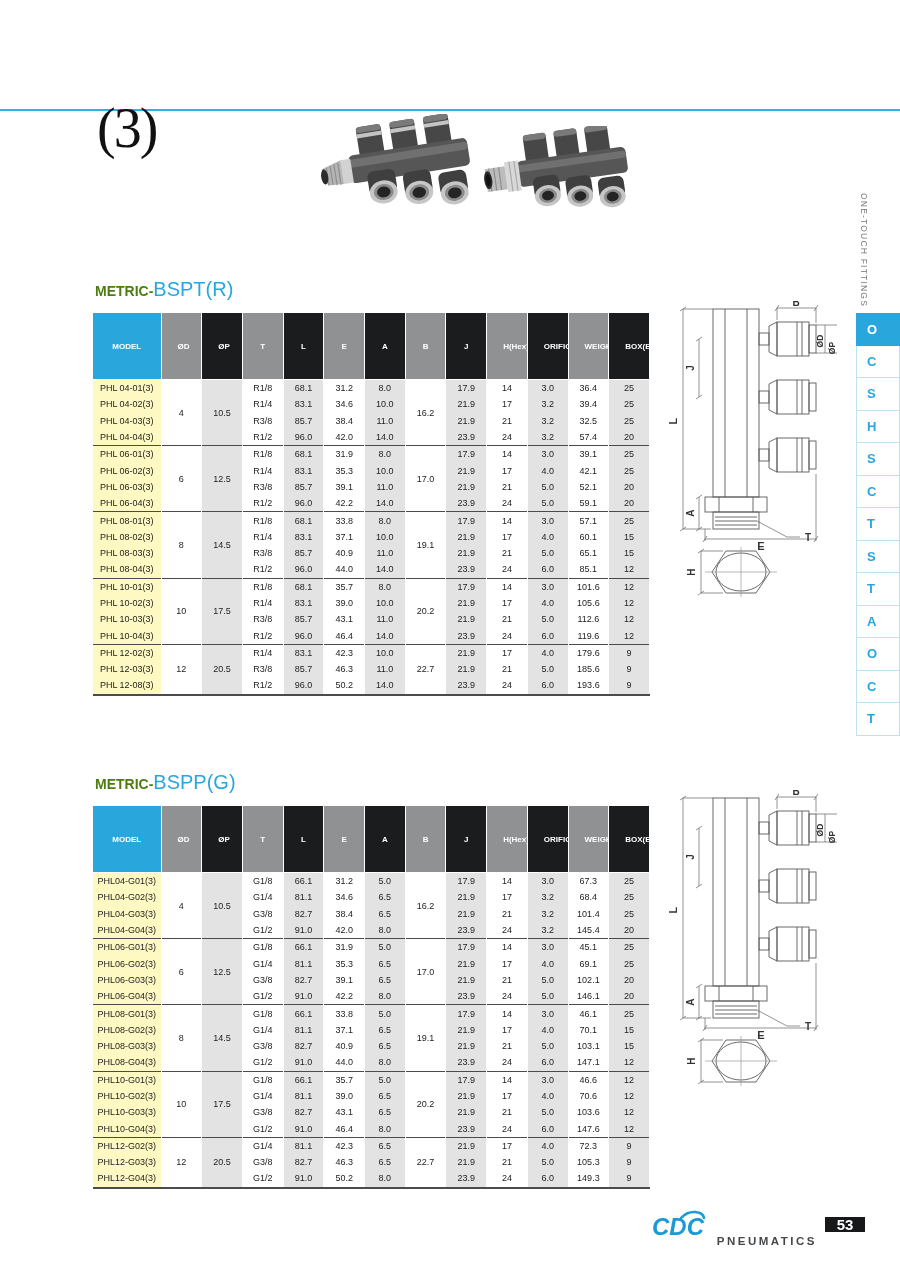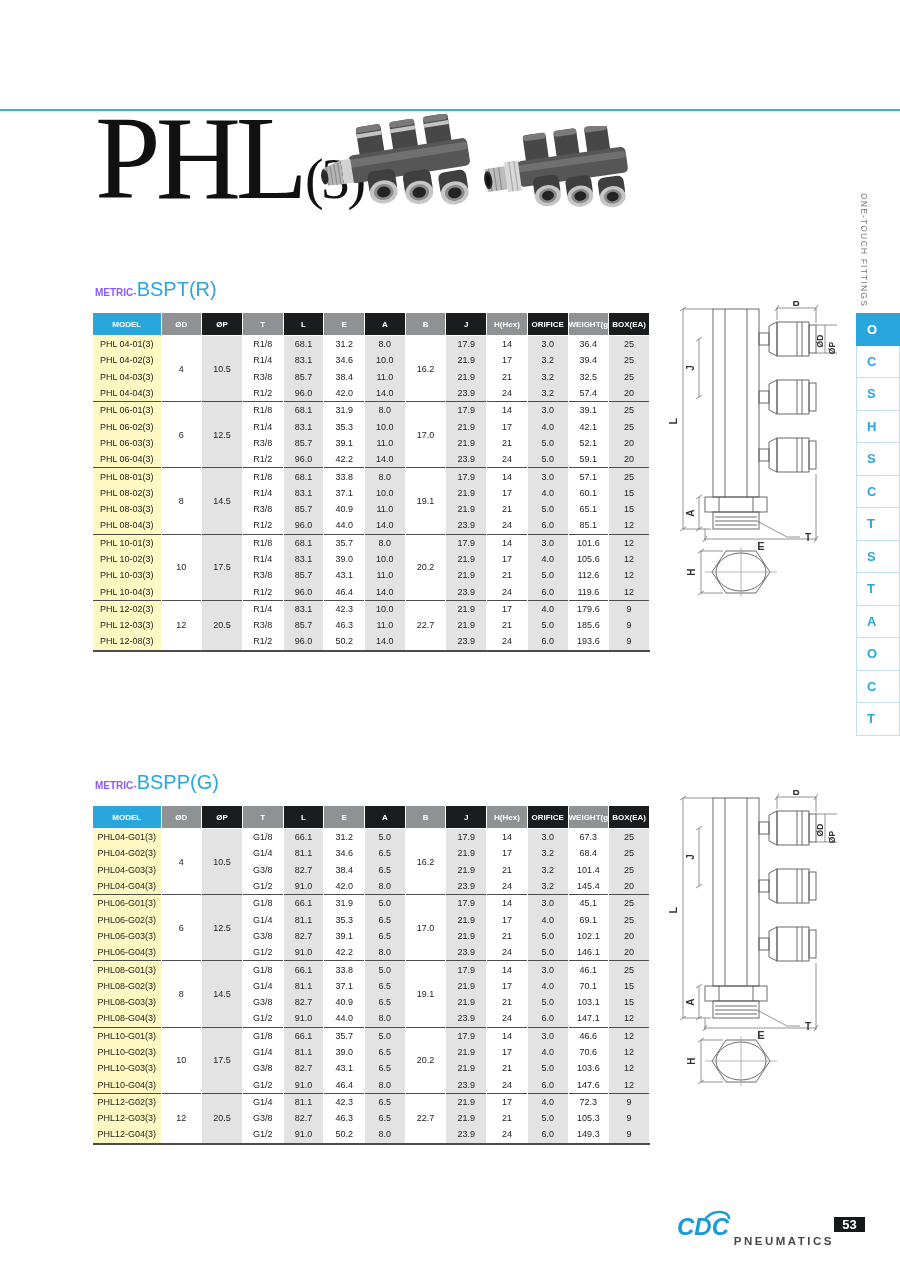--- a/index.html
+++ b/index.html
@@ -13,31 +13,31 @@
   .title-block{position:absolute;left:95px;top:100px;display:flex;align-items:baseline;color:#111;}
   .title-main{font-family:"Liberation Serif",serif;font-size:118px;line-height:1;letter-spacing:-5px;font-weight:400;}
   .title-sub{font-family:"Liberation Serif",serif;font-size:56px;line-height:1;margin-left:2px;letter-spacing:-2px;}
 
   
   .photo1{position:absolute;left:318px;top:114px;}
   .photo2{position:absolute;left:484px;top:126px;}
 
   
   .section-heading{position:absolute;left:95px;display:flex;align-items:baseline;white-space:nowrap;}
-  .section-prefix{font-size:10px;font-weight:bold;color:#8b5cf6;letter-spacing:0;}
+  .section-prefix{font-size:14px;font-weight:bold;color:#4d7c0f;letter-spacing:0;}
   .section-name{font-size:20px;font-weight:normal;color:#29a7dd;letter-spacing:0;}
   .sh1{top:278px;} .sh2{top:771px;}
 
   
   .table-wrap1{position:absolute;left:93px;top:313px;}
   .table-wrap2{position:absolute;left:93px;top:806px;}
   table.spec{border-collapse:collapse;table-layout:fixed;width:557px;border-bottom:2px solid #4b4b4b;}
   table.spec col.col-model{width:68px;}
-  table.spec th{height:22px;font-size:8px;font-weight:bold;color:#fff;text-align:center;
-       padding:0;border-right:1.5px solid #fff;border-bottom:1.5px solid #fff;
+  table.spec th{height:34px;font-size:8px;font-weight:bold;color:#fff;text-align:center;
+       padding:16px;border-right:1.5px solid #fff;border-bottom:1.5px solid #fff;
        white-space:nowrap;overflow:hidden;}
   table.spec td{height:16.3px;font-size:9px;color:#1d1d1d;text-align:center;padding:0;
        border-right:1.5px solid #fff;white-space:nowrap;overflow:hidden;}
   .h-cyan{background:#29a7dd;} .h-gray{background:#8f9193;} .h-dark{background:#1b1c1e;}
   td.s-model{background:#fef9c3;text-align:left;padding-left:6px;}
   td.s-g{background:#e3e3e3;} td.s-w{background:#ffffff;}
   tr.group-sep td{border-top:1.3px solid #4b4b4b;}
 
   
   .diagram1{position:absolute;left:653px;top:301px;}
@@ -49,34 +49,33 @@
        transform-origin:0 0;font-size:8.5px;color:#76797c;letter-spacing:1.2px;white-space:nowrap;}
   .side-tabs{position:absolute;left:856px;top:313px;width:44px;}
   .side-tab{box-sizing:border-box;height:32.5px;border:1px solid #bfe2f3;border-top:none;
        background:#fff;color:#29a7dd;font-size:13px;font-weight:bold;line-height:31px;
        padding-left:10px;cursor:pointer;}
   .side-tab:first-child{border-top:1px solid #bfe2f3;}
   .side-tab.active{background:#29a7dd;color:#fff;border-color:#29a7dd;}
 
   
   .footer{position:absolute;left:640px;top:1202px;width:225px;display:flex;justify-content:flex-end;
-       align-items:center;}
+       align-items:center;gap:8px;}
   .brand-text{font-size:11.5px;font-weight:bold;color:#45484b;letter-spacing:2.5px;margin-top:33px;}
-  .page-num-box{width:31px;height:15px;background:#17181a;color:#fff;font-size:13px;font-weight:bold;
+  .page-num-box{width:40px;height:15px;background:#17181a;color:#fff;font-size:15px;font-weight:bold;
        display:flex;align-items:center;justify-content:center;}
 </style>
 </head>
 <body>
 
 <div id="page">
 
   <div class="top-line"></div>
 
   <div class="title-block">
-    <span class="title-main">PHL</span>
     <span class="title-sub">(3)</span>
   </div>
 
   <svg class="photo1" width="178" height="104" viewBox="0 0 178 104">
     <g transform="rotate(-9 89 52)">
       <g fill="#474747">
         <rect x="44" y="6" width="25" height="32" rx="4"></rect>
         <rect x="78" y="6" width="25" height="32" rx="4"></rect>
         <rect x="112" y="6" width="25" height="32" rx="4"></rect>
       </g>

